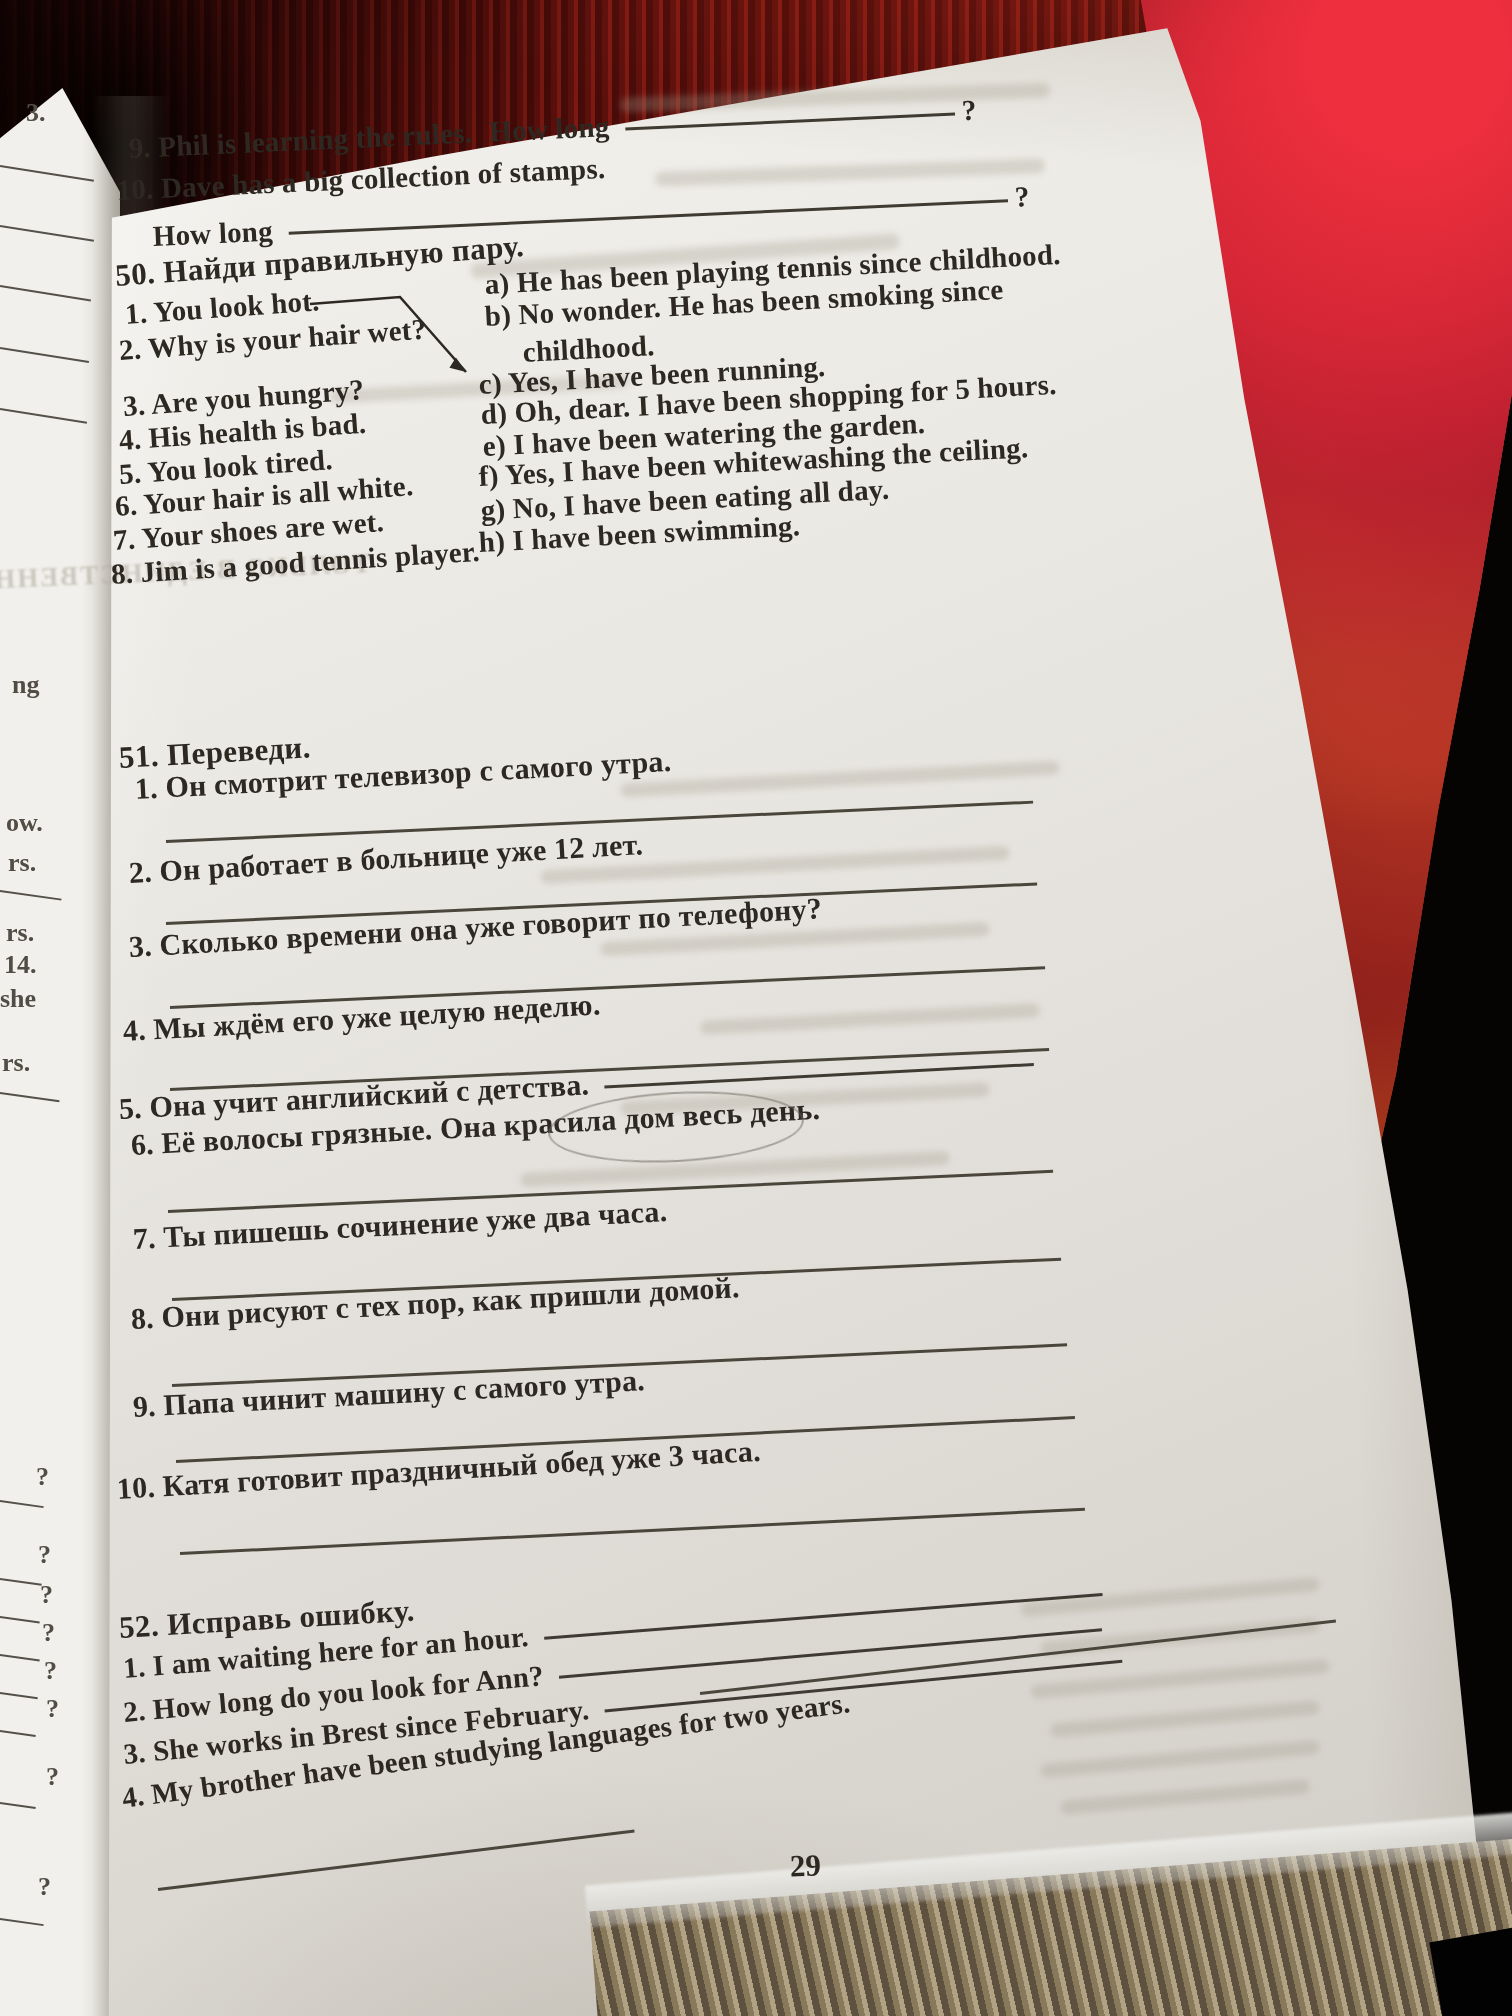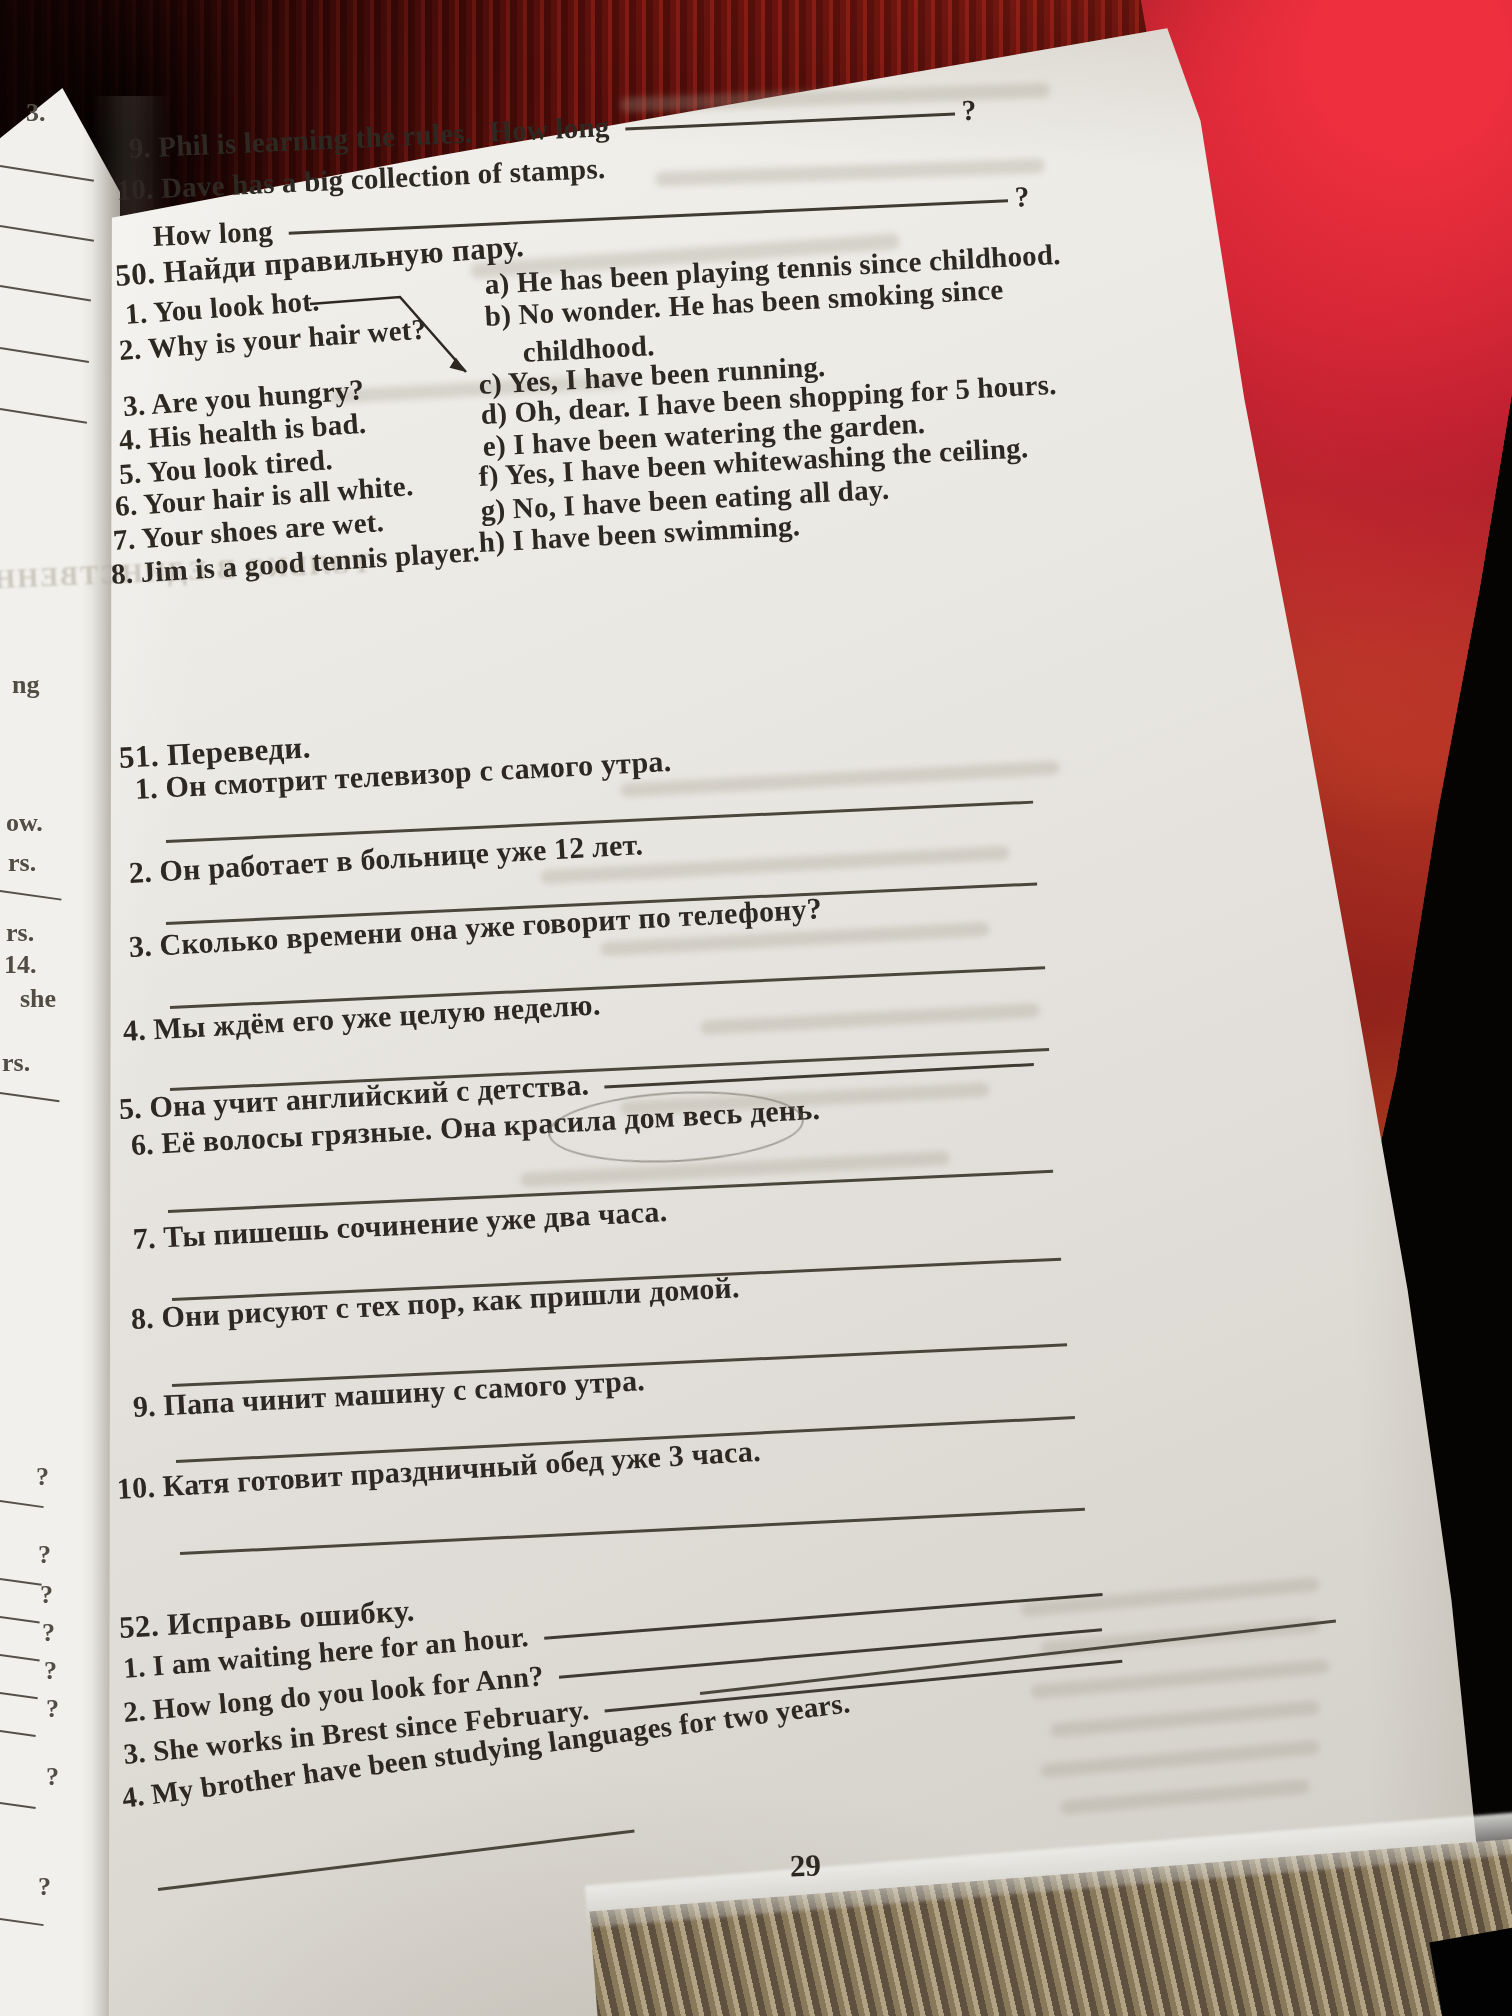--- a/index.html
+++ b/index.html
@@ -198,21 +198,21 @@
     <div class="fline" style="left:0;top:225px;width:95px;transform:rotate(9deg)"></div>
     <div class="fline" style="left:0;top:285px;width:92px;transform:rotate(9deg)"></div>
     <div class="fline" style="left:0;top:347px;width:90px;transform:rotate(9deg)"></div>
     <div class="fline" style="left:0;top:408px;width:88px;transform:rotate(9deg)"></div>
     <div class="frag" style="left:12px;top:670px">ng</div>
     <div class="frag" style="left:6px;top:808px">ow.</div>
     <div class="frag" style="left:8px;top:848px">rs.</div>
     <div class="fline" style="left:0;top:890px;width:62px;transform:rotate(8deg)"></div>
     <div class="frag" style="left:6px;top:918px">rs.</div>
     <div class="frag" style="left:4px;top:950px">14.</div>
-    <div class="frag" style="left:20px;top:984px">she</div>
+    <div class="frag" style="left:0;top:984px">she</div>
     <div class="frag" style="left:2px;top:1048px">rs.</div>
     <div class="fline" style="left:0;top:1092px;width:60px;transform:rotate(8deg)"></div>
     <div class="frag" style="left:36px;top:1462px">?</div>
     <div class="fline" style="left:0;top:1500px;width:44px;transform:rotate(8deg)"></div>
     <div class="frag" style="left:38px;top:1540px">?</div>
     <div class="fline" style="left:0;top:1578px;width:42px;transform:rotate(8deg)"></div>
     <div class="frag" style="left:40px;top:1580px">?</div>
     <div class="fline" style="left:0;top:1616px;width:40px;transform:rotate(8deg)"></div>
     <div class="frag" style="left:42px;top:1618px">?</div>
     <div class="fline" style="left:0;top:1654px;width:40px;transform:rotate(8deg)"></div>

